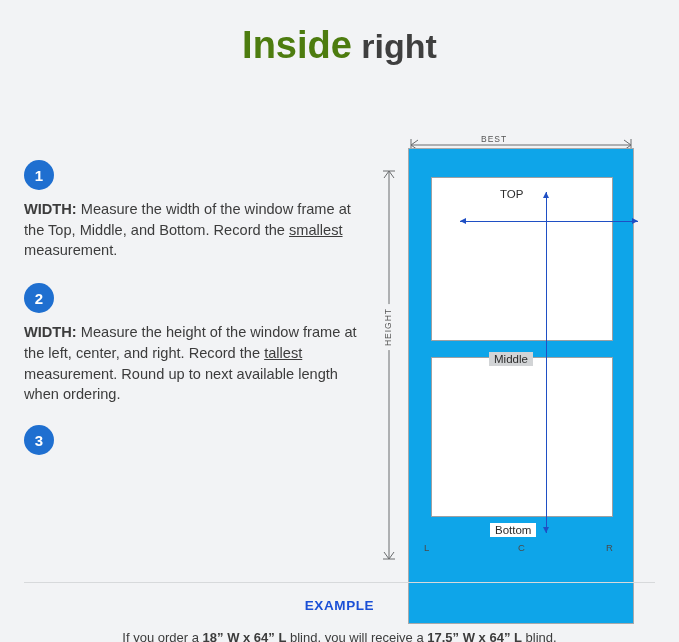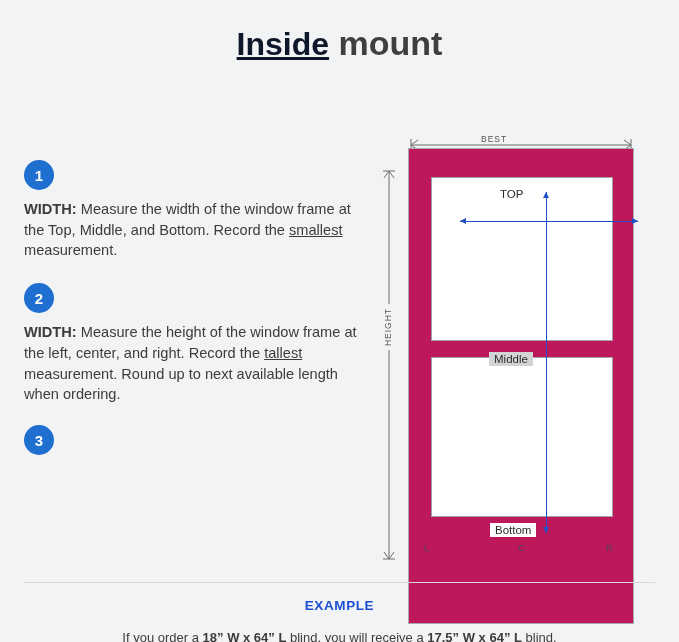--- a/index.html
+++ b/index.html
@@ -33,23 +33,22 @@
     letter-spacing: -0.3px;
     line-height: 1.12;
   }
   .title-line2 {
     font-size: 34px;
     font-weight: bold;
     line-height: 1.12;
     margin-top: 2px;
   }
   .title-accent {
-    color: #0f172a;
-    font-size: 32px;
-    text-decoration: underline;
+    color: #4d7c0f;
+    font-size: 38px;
   }
   .title-rest {
     color: #3f3f3f;
   }
 
   
   .steps {
     position: absolute;
     left: 24px;
     top: 160px;
@@ -124,21 +123,21 @@
     background: #f2f3f5;
     padding: 2px 4px;
     transform: rotate(-90deg);
   }
   .window-frame {
     position: absolute;
     left: 28px;
     top: 18px;
     width: 226px;
     height: 476px;
-    background: #be185d;
+    background: #0ea5e9;
     border: 1px solid #a7a9ab;
     box-sizing: border-box;
   }
   .sash-top {
     position: absolute;
     left: 22px;
     top: 28px;
     width: 182px;
     height: 164px;
     background: #ffffff;
@@ -250,21 +249,21 @@
   }
   .example-text b { font-weight: bold; }
 </style>
 </head>
 <body>
 
 <div class="page">
 
   <div class="header">
     <div class="title-line2">
-      <span class="title-accent">Inside</span><span class="title-rest"> mount</span>
+      <span class="title-accent">Inside</span><span class="title-rest"> right</span>
     </div>
   </div>
 
   <div class="steps">
 
     <div class="step step1">
       <div class="badge">1</div>
       <div class="step-text">
         <b>WIDTH:</b><span> Measure the width of the window frame at the Top, Middle, and Bottom. Record the </span><span class="u">smallest</span><span> measurement.</span>
       </div>

